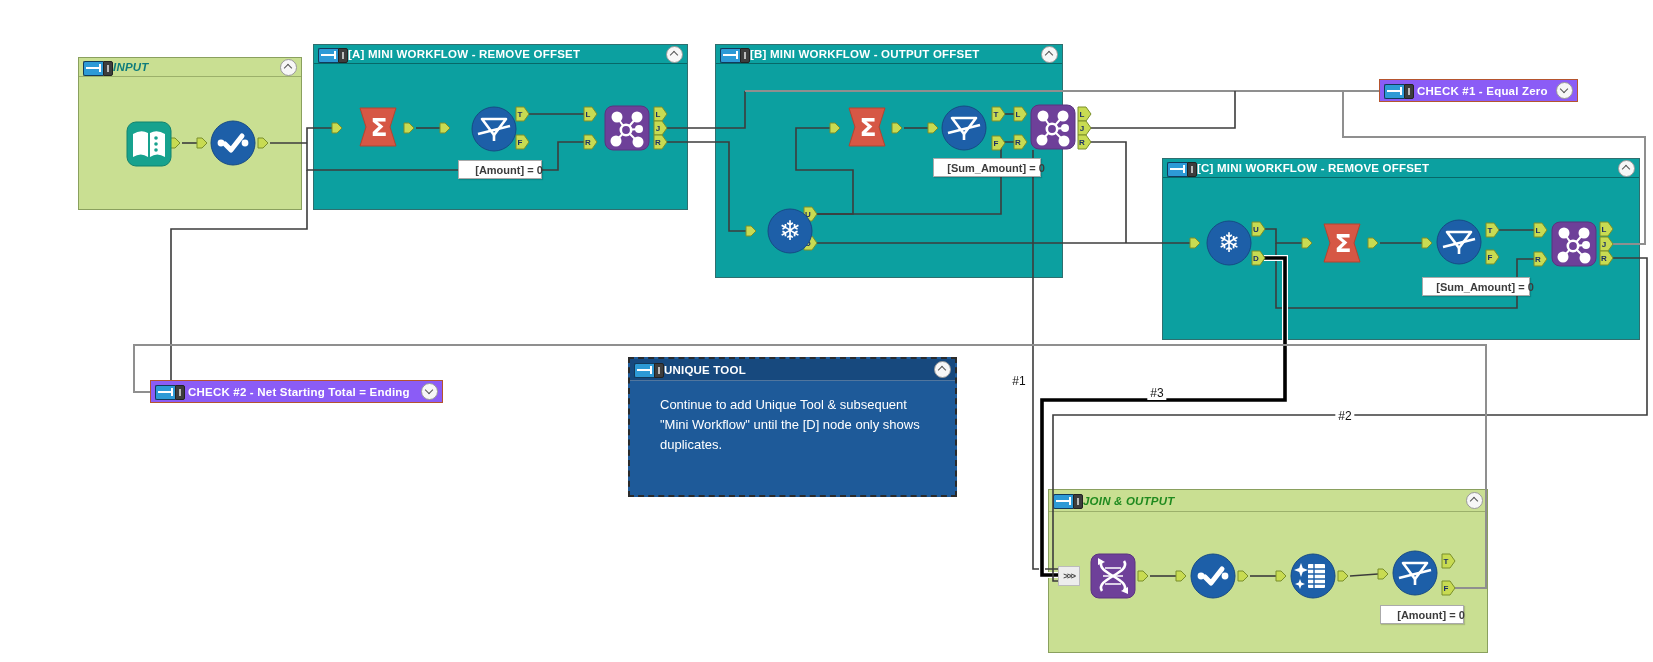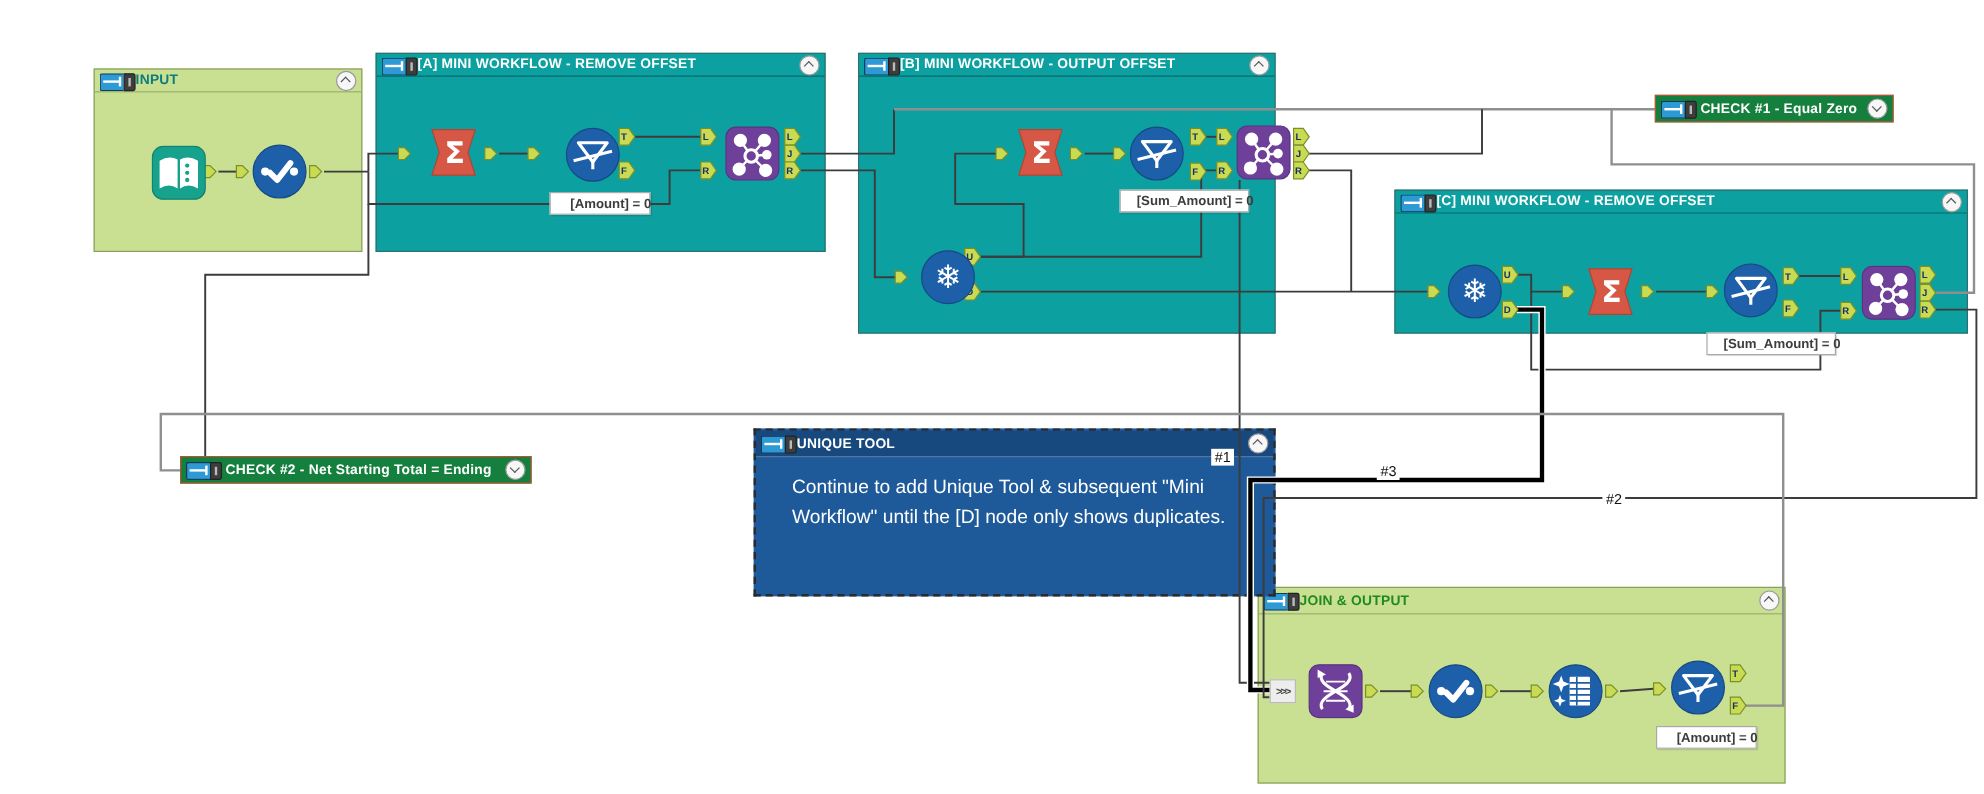--- a/index.html
+++ b/index.html
@@ -7,39 +7,39 @@
           font-family:"Liberation Sans",sans-serif;}
   
   .container{position:absolute;box-sizing:border-box;z-index:0;}
   .c-header{position:relative;display:flex;align-items:center;box-sizing:border-box;height:19px;
             padding:0 4px;border-bottom:1px solid rgba(0,0,0,.35);}
   .c-title{flex:1;text-align:left;font-size:11.5px;font-weight:bold;white-space:nowrap;
            overflow:hidden;letter-spacing:.2px;}
   .teal{background:#0CA0A0;border:1px solid #2f6f6f;}
   .teal .c-title{color:#fff;}
   .lgreen{background:#C9DF92;border:1px solid #8aa05e;}
-  .lgreen .c-header{border-bottom:1px solid #9bb06a;}
+  .lgreen .c-header{border-bottom:1px solid #9bb06a;font-style:italic;}
   #cont-input{left:78px;top:57px;width:224px;height:153px;}
   #cont-a{left:313px;top:44px;width:375px;height:166px;}
   #cont-b{left:715px;top:44px;width:348px;height:234px;}
-  #cont-c{left:1162px;top:158px;width:478px;height:120px;}
+  #cont-c{left:1162px;top:158px;width:478px;height:182px;}
   #cont-join{left:1048px;top:489px;width:440px;height:164px;}
   #cont-input .c-title{color:#0E7C7C;}
   #cont-join .c-header{height:22px;}
   #cont-join .c-title{color:#1F8A1F;}
-  .check-bar{position:absolute;box-sizing:border-box;height:23px;background:#15803d;
+  .check-bar{position:absolute;box-sizing:border-box;height:23px;background:#8b5cf6;
              border:1px solid #b5552f;display:flex;align-items:center;padding:0 4px;z-index:4;}
   .check-bar .c-title{flex:1;text-align:left;color:#fff;padding-left:3px;}
   #cont-check1{left:1379px;top:79px;width:199px;}
   #cont-check2{left:150px;top:380px;width:293px;}
-  #cont-note{left:628px;top:357px;width:435px;height:140px;background:#1E5A99;
+  #cont-note{left:628px;top:357px;width:329px;height:140px;background:#1E5A99;
              border:2px dashed #2b2b2b;z-index:1;}
   #cont-note .c-header{background:#17497E;height:22px;border-bottom:1px solid rgba(255,255,255,.25);}
   #cont-note .c-title{color:#fff;}
-  .note-body{color:#fff;font-size:16px;line-height:1.55;padding:14px 28px 0 30px;}
+  .note-body{color:#fff;font-size:13px;line-height:1.55;padding:14px 28px 0 30px;}
   
   .toggle{position:relative;width:30px;height:13px;flex:0 0 auto;display:flex;}
   .t-blue{width:20px;height:13px;background:#2D9AD6;border:1px solid #123a5c;border-right:none;
           border-radius:2px 0 0 2px;position:relative;}
   .t-blue::before{content:"";position:absolute;left:2px;top:5px;width:14px;height:2px;background:#fff;}
   .t-blue::after{content:"";position:absolute;right:2px;top:2px;width:2px;height:8px;background:#fff;}
   .t-dark{width:9px;height:13px;background:#3d3d3d;border:1px solid #222;border-radius:0 2px 2px 0;
           position:relative;}
   .t-dark::before{content:"";position:absolute;left:3px;top:3px;width:2px;height:7px;background:#bbb;}
   .chev{position:relative;width:15px;height:15px;border-radius:50%;background:#f7f7f7;

